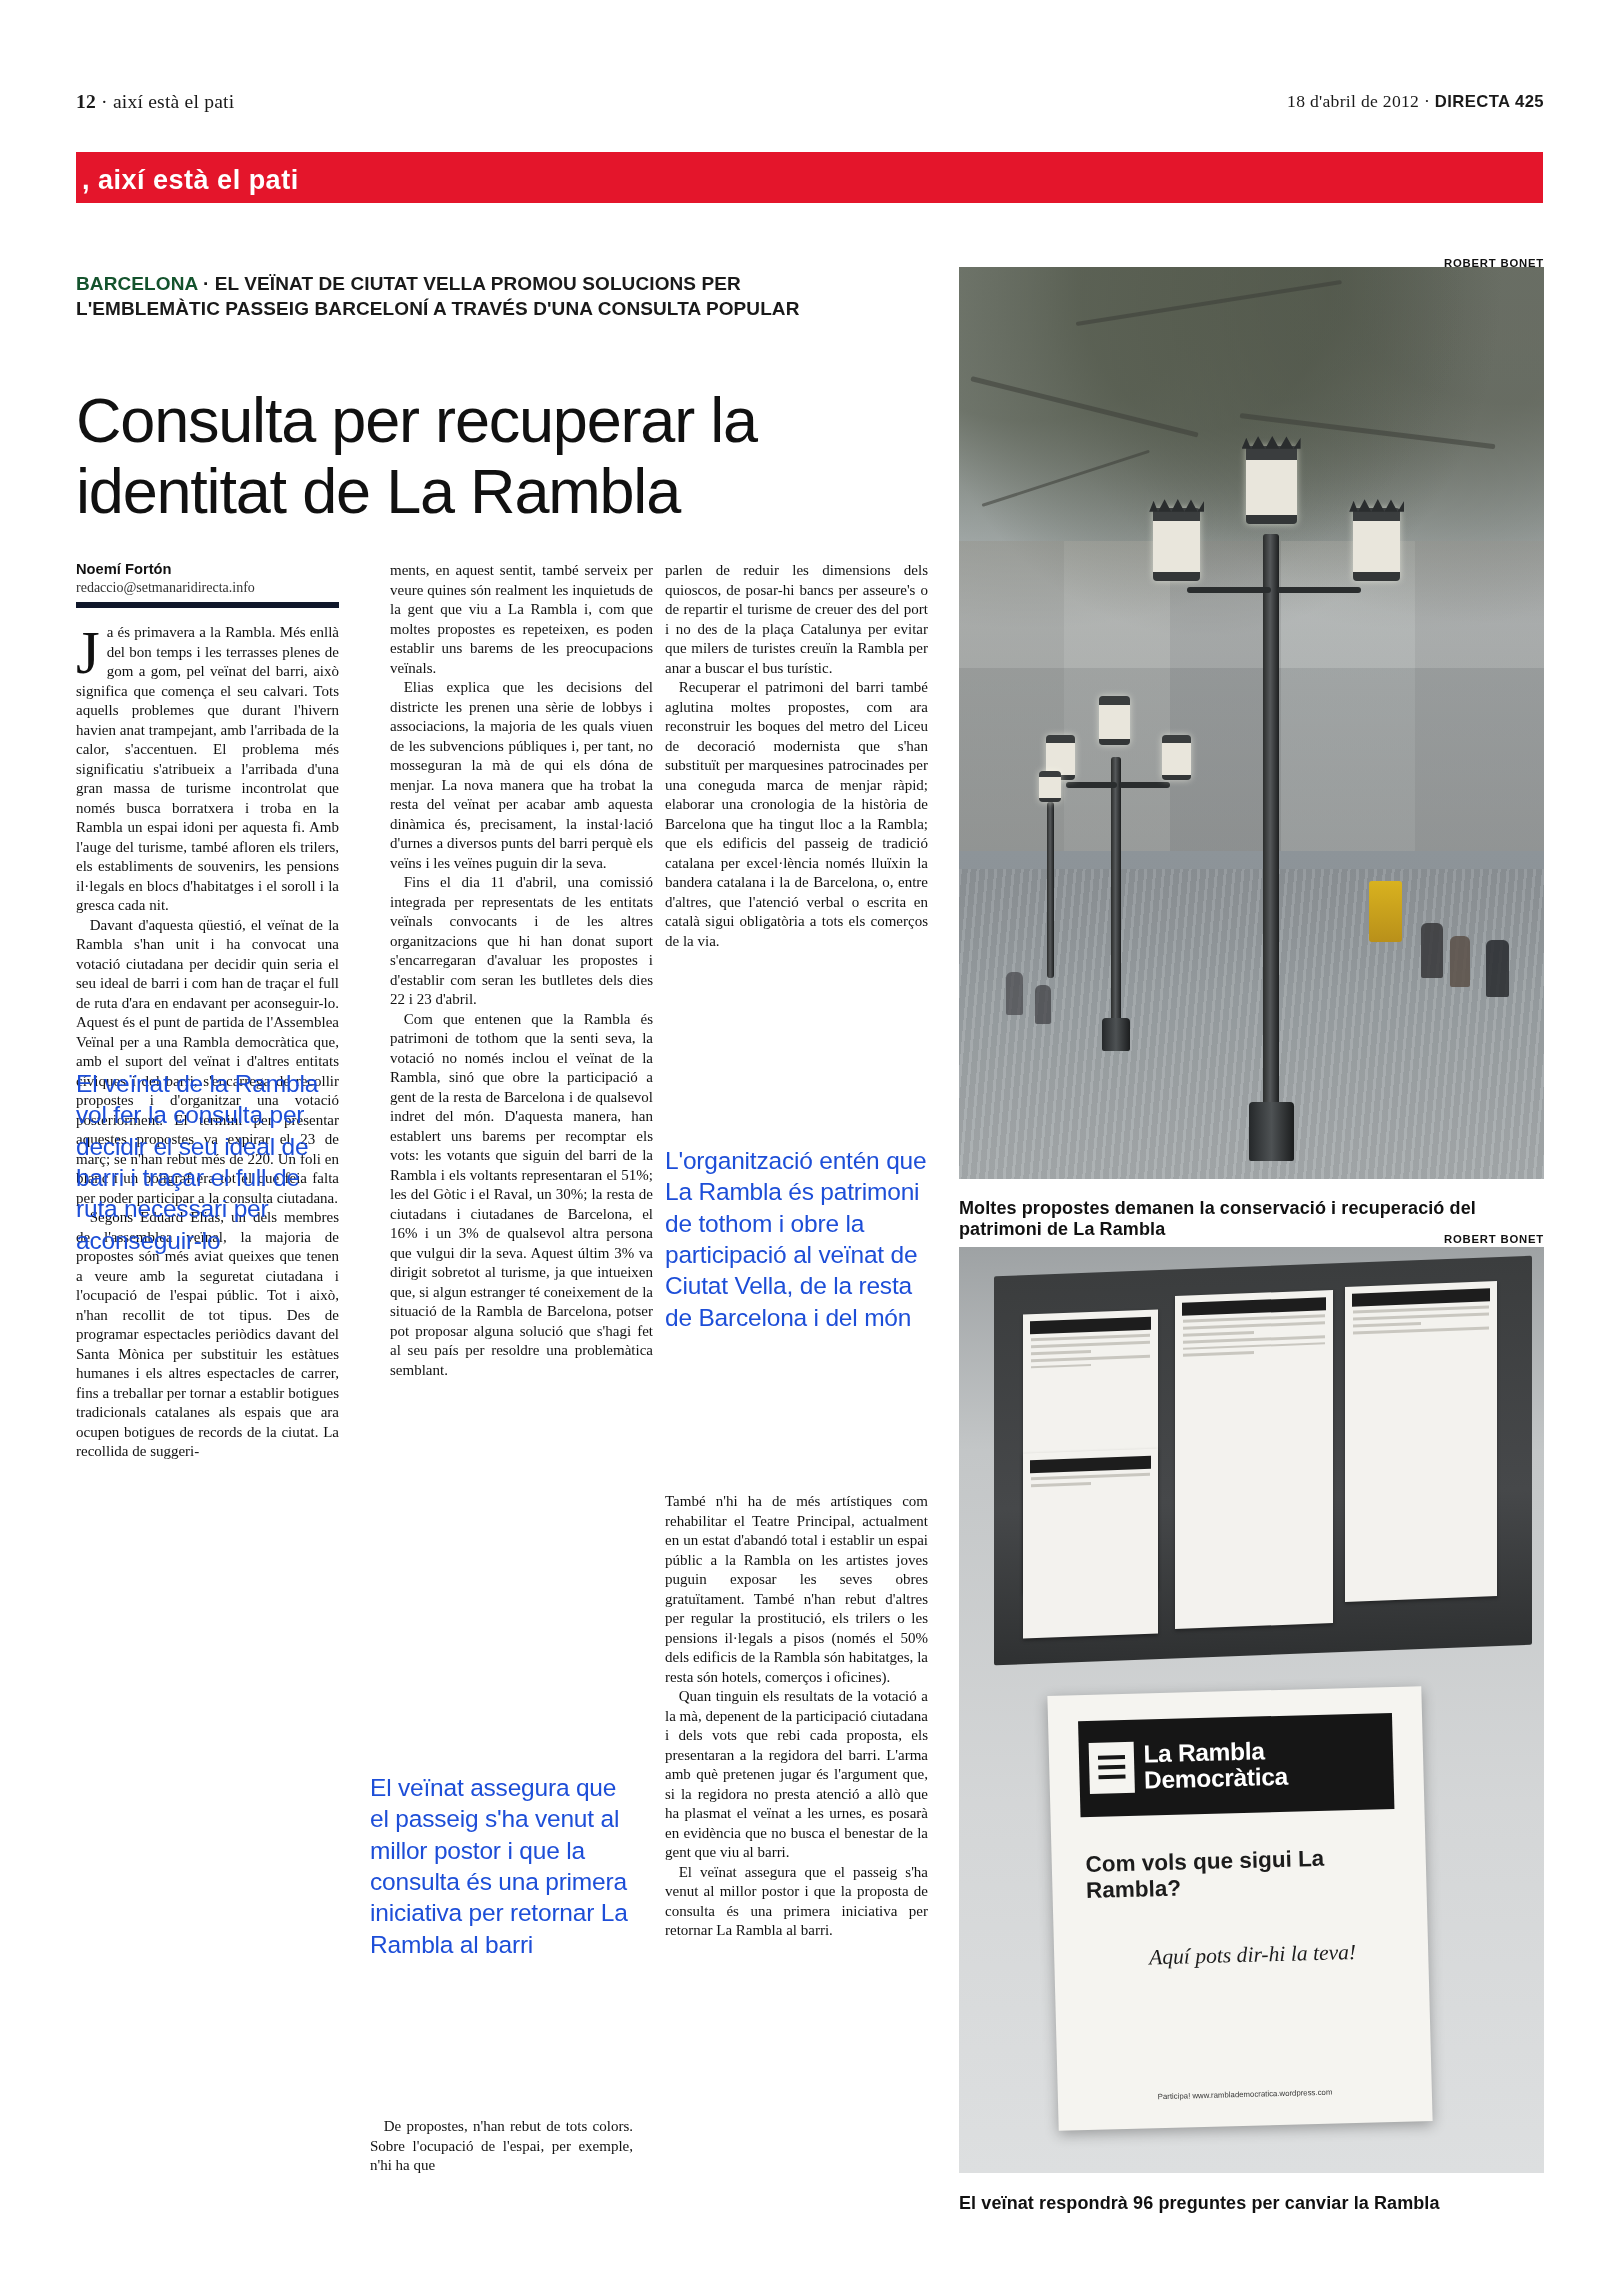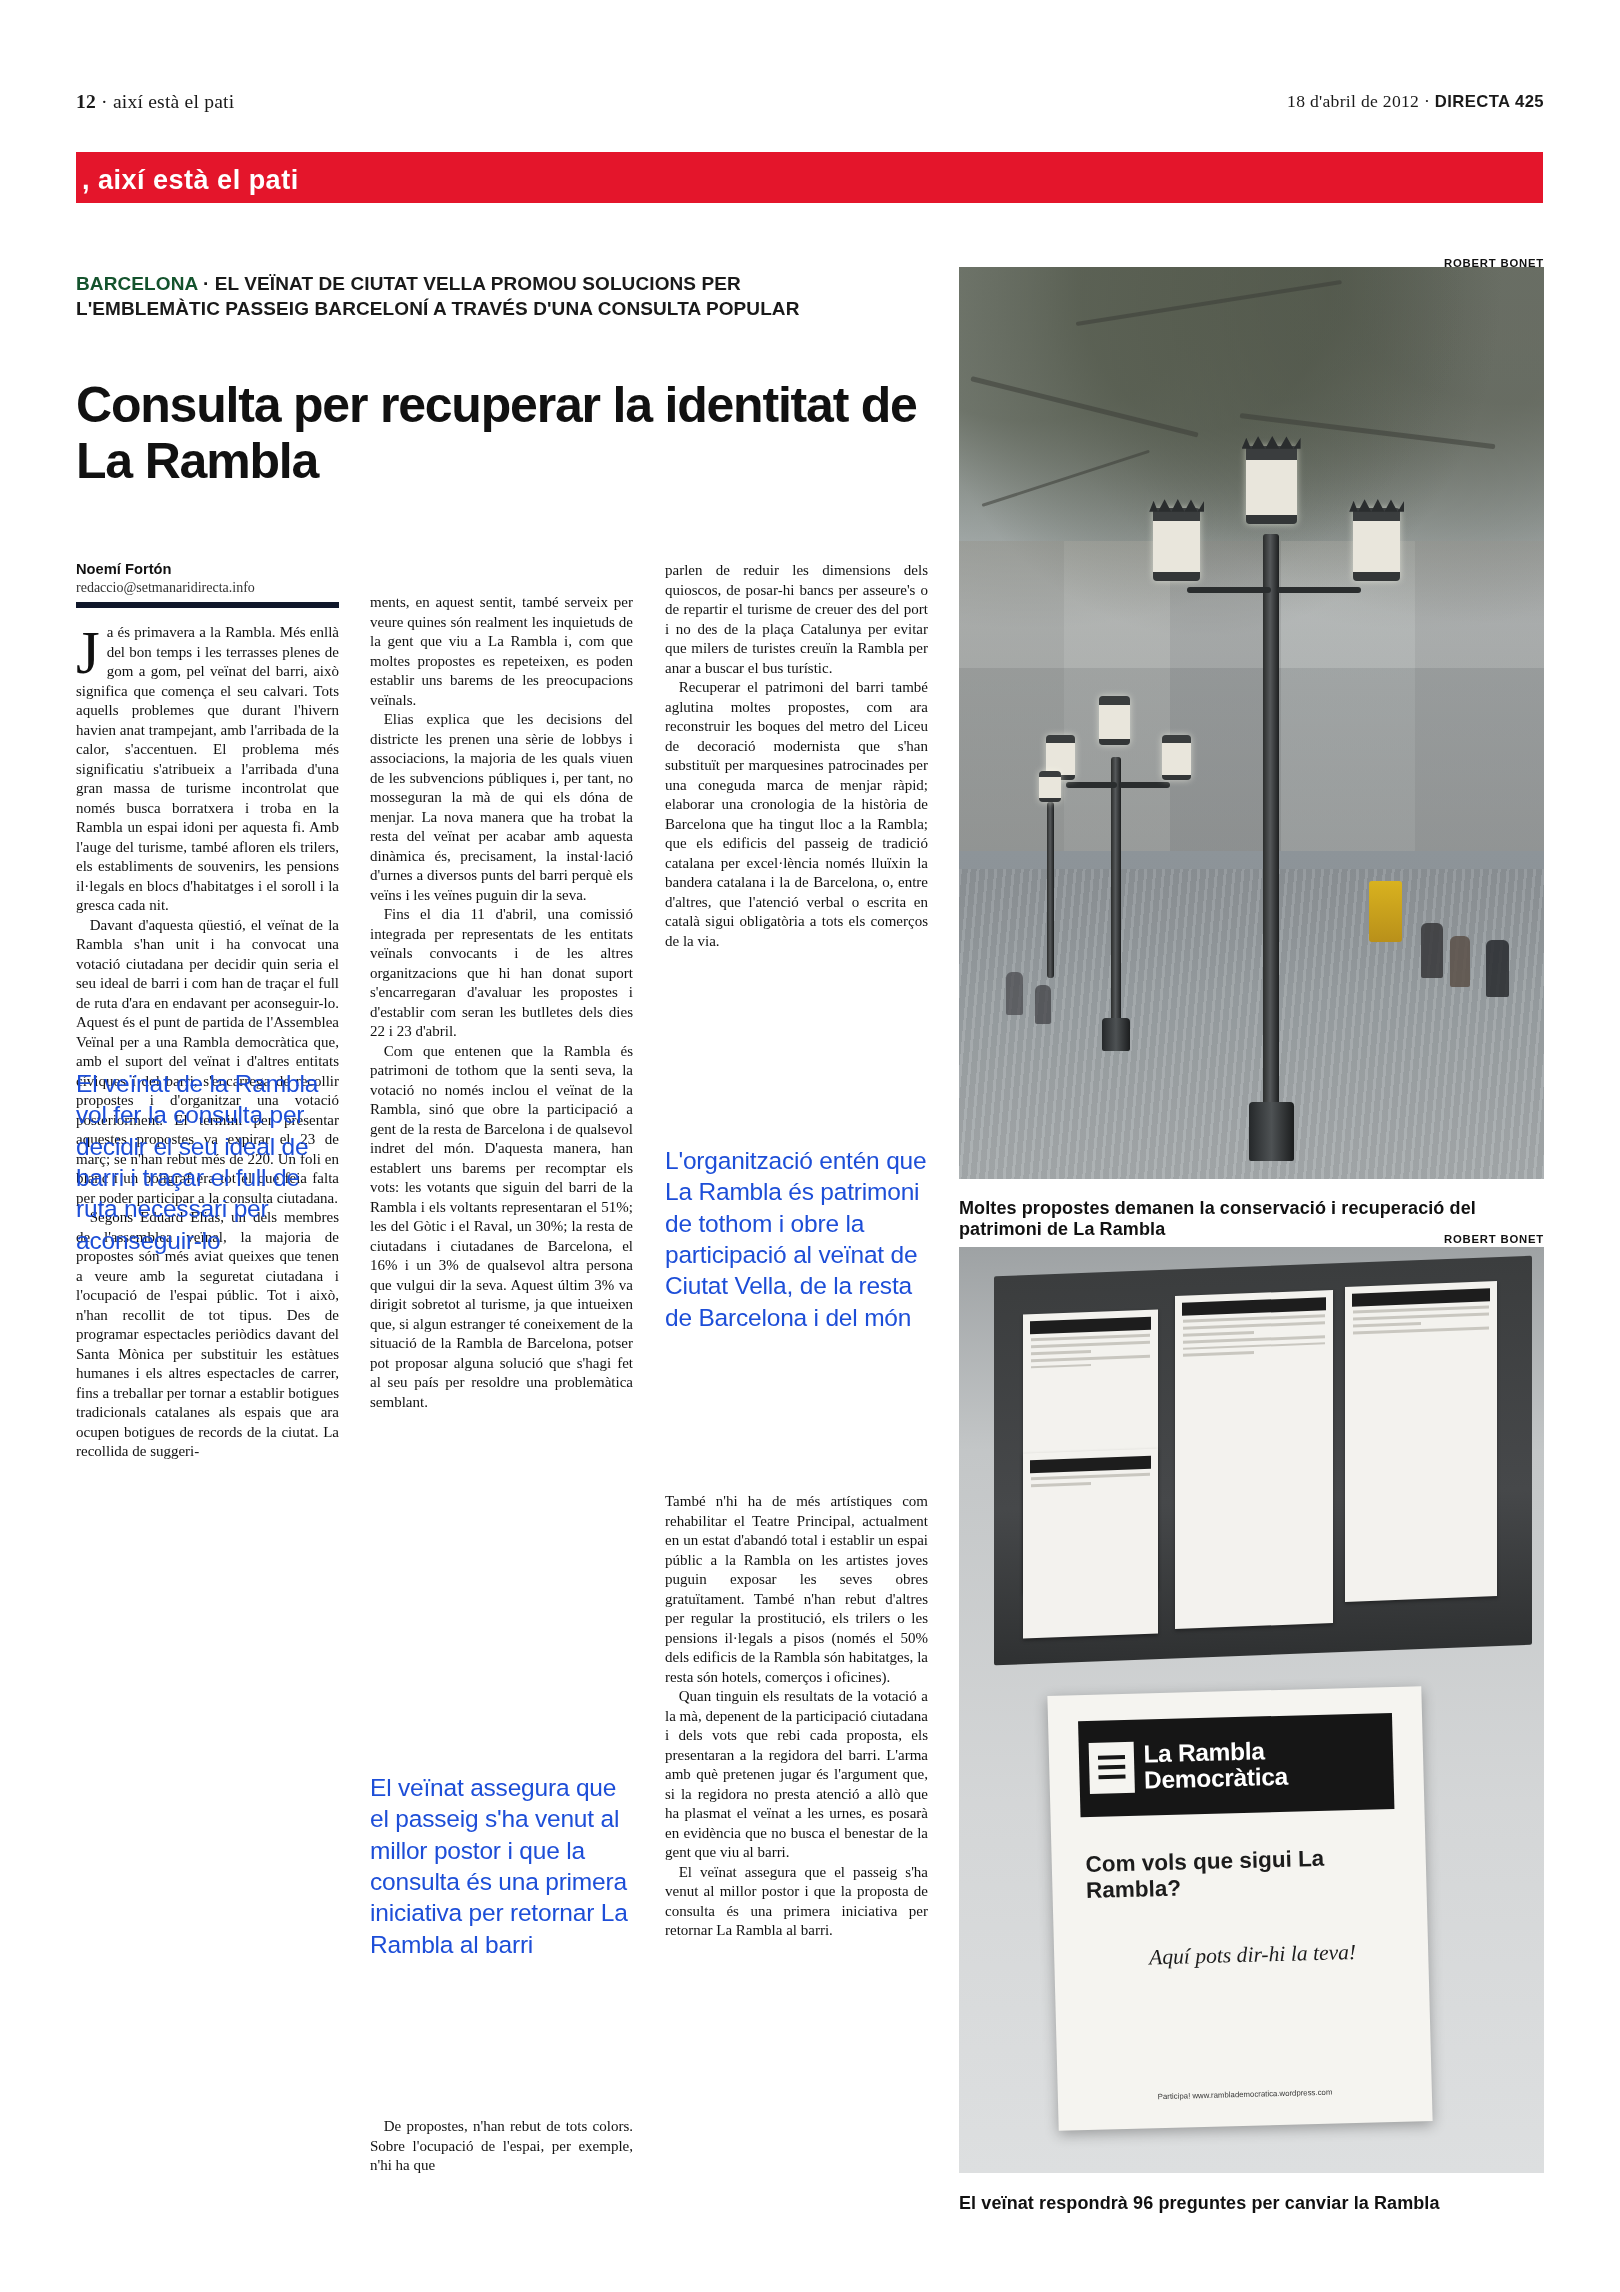--- a/index.html
+++ b/index.html
@@ -85,22 +85,22 @@
   .kicker .city {
     color: #14532d;
   }
 
   .headline {
     position: absolute;
     left: 76px;
     top: 343px;
     width: 882px;
     font-family: "Liberation Sans", sans-serif;
-    font-weight: bold;
-    font-size: 50px;
+    font-weight: normal;
+    font-size: 63px;
     line-height: 1.12;
     color: #111111;
     letter-spacing: -1.2px;
   }
 
   
   .byline {
     position: absolute;
     left: 76px;
     top: 561px;
@@ -135,21 +135,21 @@
     hyphens: auto;
   }
   .col p {
     margin: 0;
     text-indent: 13.7px;
   }
   .col p.first {
     text-indent: 0;
   }
   .col1 { left: 76px;  top: 623px;  width: 263px; }
-  .col2 { left: 370px; top: 561px;  width: 263px; margin-top: 32px; }
+  .col2 { left: 390px; top: 561px;  width: 263px; }
   .col3 { left: 665px; top: 561px;  width: 263px; }
   .col4 { left: 665px; top: 1492px; width: 263px; }
 
   
   .dropcap {
     float: left;
     font-family: "Liberation Serif", serif;
     font-size: 61px;
     line-height: 51px;
     font-weight: normal;

